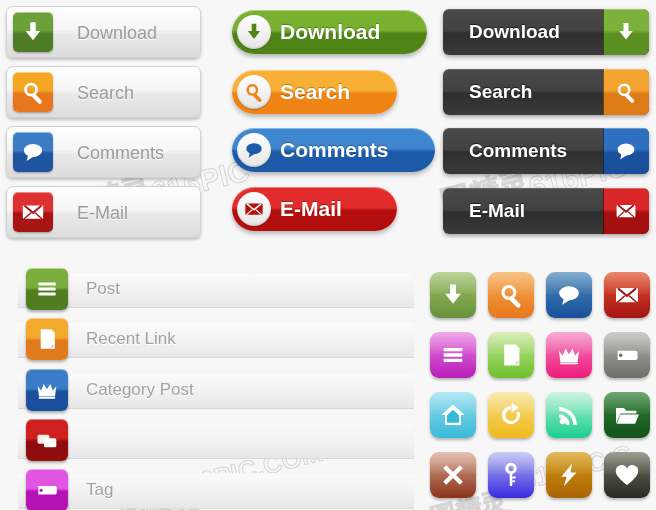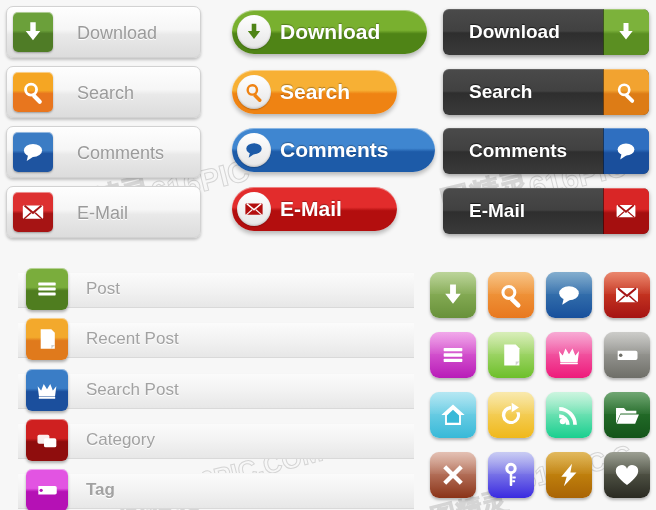--- a/index.html
+++ b/index.html
@@ -276,43 +276,42 @@
         <div class="lbl">Post</div>
       </div>
       <div class="listrow" style="top: 318px;">
         <div class="bar"></div>
         <div class="sq" style="background: linear-gradient(rgb(243, 169, 44) 0%, rgb(243, 169, 44) 46%, rgb(224, 122, 28) 54%, rgb(224, 122, 28) 100%);">
           <svg width="26" height="26" viewBox="0 0 24 24">
             <path d="M6.2 3 H16 L19.2 6.2 V21 H6.2 Z" fill="#fff"></path>
             <path d="M16 21 L19.2 17.6 H16 Z" fill="rgba(0,0,0,.18)"></path>
           </svg>
         </div>
-        <div class="lbl">Recent Post</div>
+        <div class="lbl">Recent Link</div>
       </div>
       <div class="listrow" style="top: 369px;">
         <div class="bar"></div>
         <div class="sq" style="background: linear-gradient(rgb(58, 125, 198) 0%, rgb(58, 125, 198) 46%, rgb(27, 79, 157) 54%, rgb(27, 79, 157) 100%);">
           <svg width="26" height="26" viewBox="0 0 24 24">
             <path d="M3.4 8.6 L6.6 12.4 L9 6.4 L12 11.4 L15 6.4 L17.4 12.4 L20.6 8.6 L19.4 18 H4.6 Z" fill="#fff"></path>
             <rect x="4.4" y="18.4" width="15.2" height="1.6" rx="0.4" fill="#fff"></rect>
           </svg>
         </div>
-        <div class="lbl">Search Post</div>
+        <div class="lbl">Category Post</div>
       </div>
       <div class="listrow" style="top: 419px;">
         <div class="bar"></div>
         <div class="sq" style="background: linear-gradient(rgb(207, 32, 32) 0%, rgb(207, 32, 32) 46%, rgb(143, 13, 13) 54%, rgb(143, 13, 13) 100%);">
           <svg width="26" height="26" viewBox="0 0 24 24">
             <rect x="3.2" y="7.2" width="11" height="8.2" rx="1.6" fill="rgba(255,255,255,.92)"></rect>
             <rect x="9.2" y="10.4" width="11.4" height="8.4" rx="1.6" fill="#fff"></rect>
           </svg>
         </div>
-        <div class="lbl">Category</div>
-      </div>
-      <div class="listrow" style="top: 469px; font-weight: bold;">
+      </div>
+      <div class="listrow" style="top: 469px;">
         <div class="bar"></div>
         <div class="sq" style="background: linear-gradient(rgb(226, 84, 226) 0%, rgb(226, 84, 226) 46%, rgb(181, 17, 181) 54%, rgb(181, 17, 181) 100%);">
           <svg width="26" height="26" viewBox="0 0 24 24">
             <path d="M4 8.4 H19.4 a1.6 1.6 0 0 1 1.6 1.6 v4.6 a1.6 1.6 0 0 1-1.6 1.6 H4 Z" fill="#fff"></path>
             <circle cx="6.6" cy="12.3" r="1.5" fill="#b511b5"></circle>
           </svg>
         </div>
         <div class="lbl">Tag</div>
       </div>
     </div>

